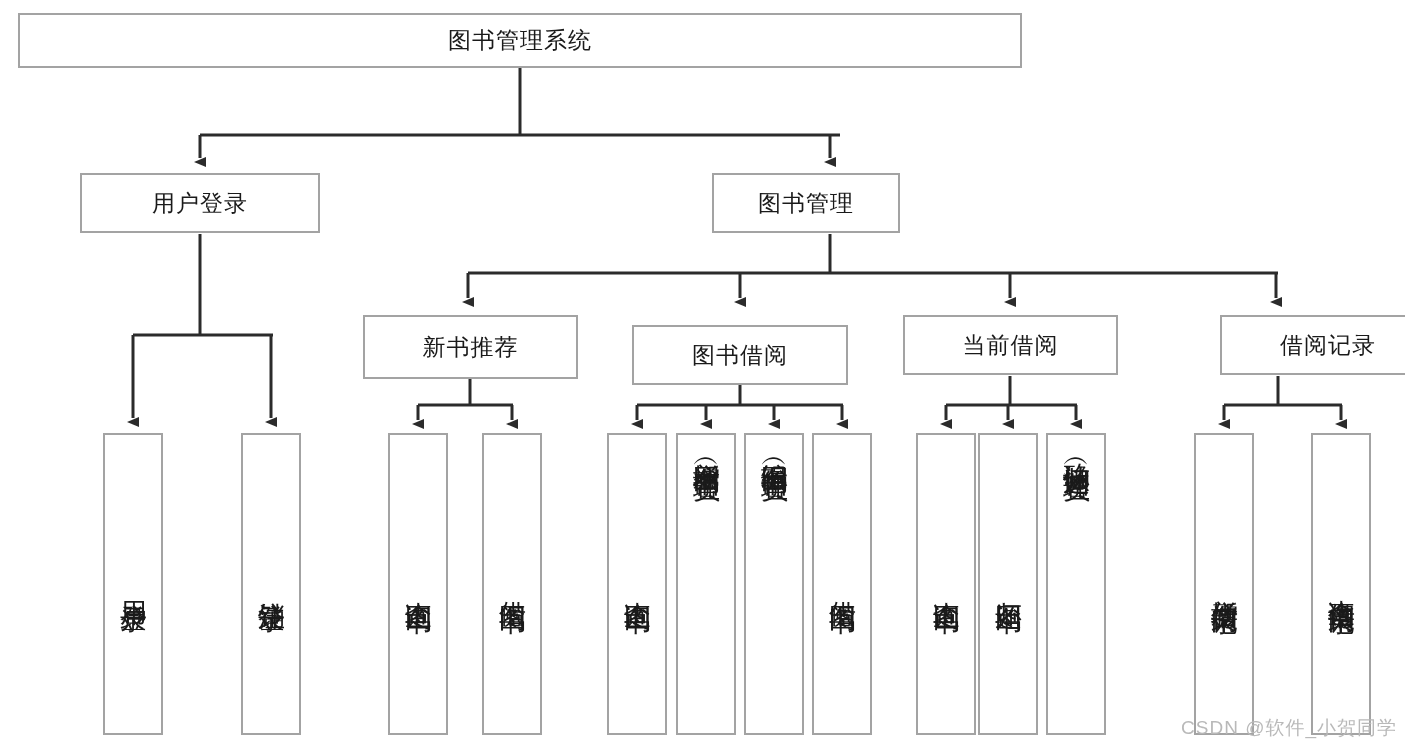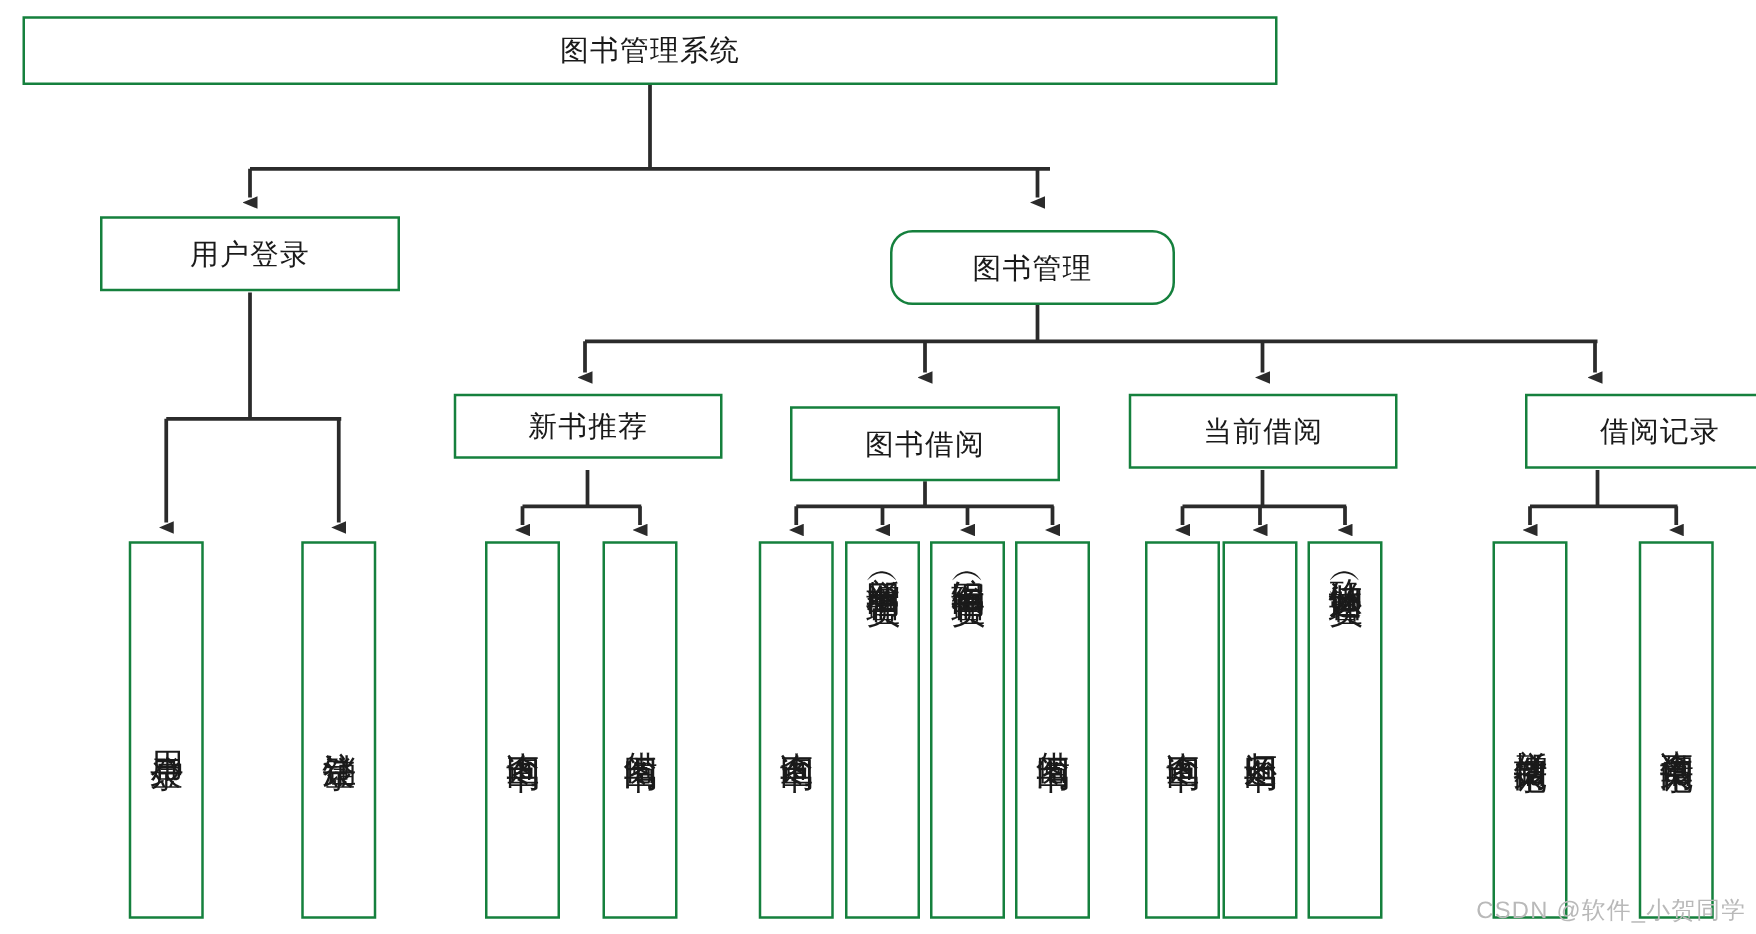--- a/index.html
+++ b/index.html
@@ -22,21 +22,21 @@
     left: 0;
     top: 0;
     width: 1405px;
     height: 747px;
     pointer-events: none;
   }
   .node {
     position: absolute;
     box-sizing: border-box;
     background: #ffffff;
-    border: 2px solid #15803d;
+    border: 2px solid #a3a3a3;
     display: flex;
     align-items: center;
     justify-content: center;
     color: #1a1a1a;
   }
   .node.horiz {
     font-size: 23px;
     letter-spacing: 1px;
   }
   .node.vert {
@@ -123,25 +123,25 @@
   </svg>
 
   <div class="node horiz" style="left:18px; top:13px; width:1004px; height:55px;">
     <span>图书管理系统</span>
   </div>
 
   <div class="node horiz" style="left:80px; top:173px; width:240px; height:60px;">
     <span>用户登录</span>
   </div>
 
-  <div class="node horiz" style="left:712px; top:184px; width:228px; height:60px;border-radius:18px;">
+  <div class="node horiz" style="left:712px; top:173px; width:188px; height:60px;">
     <span>图书管理</span>
   </div>
 
-  <div class="node horiz" style="left:363px; top:315px; width:215px; height:52px;">
+  <div class="node horiz" style="left:363px; top:315px; width:215px; height:64px;">
     <span>新书推荐</span>
   </div>
 
   <div class="node horiz" style="left:632px; top:325px; width:216px; height:60px;">
     <span>图书借阅</span>
   </div>
 
   <div class="node horiz" style="left:903px; top:315px; width:215px; height:60px;justify-content:center;">
     <span>当前借阅</span>
   </div>

